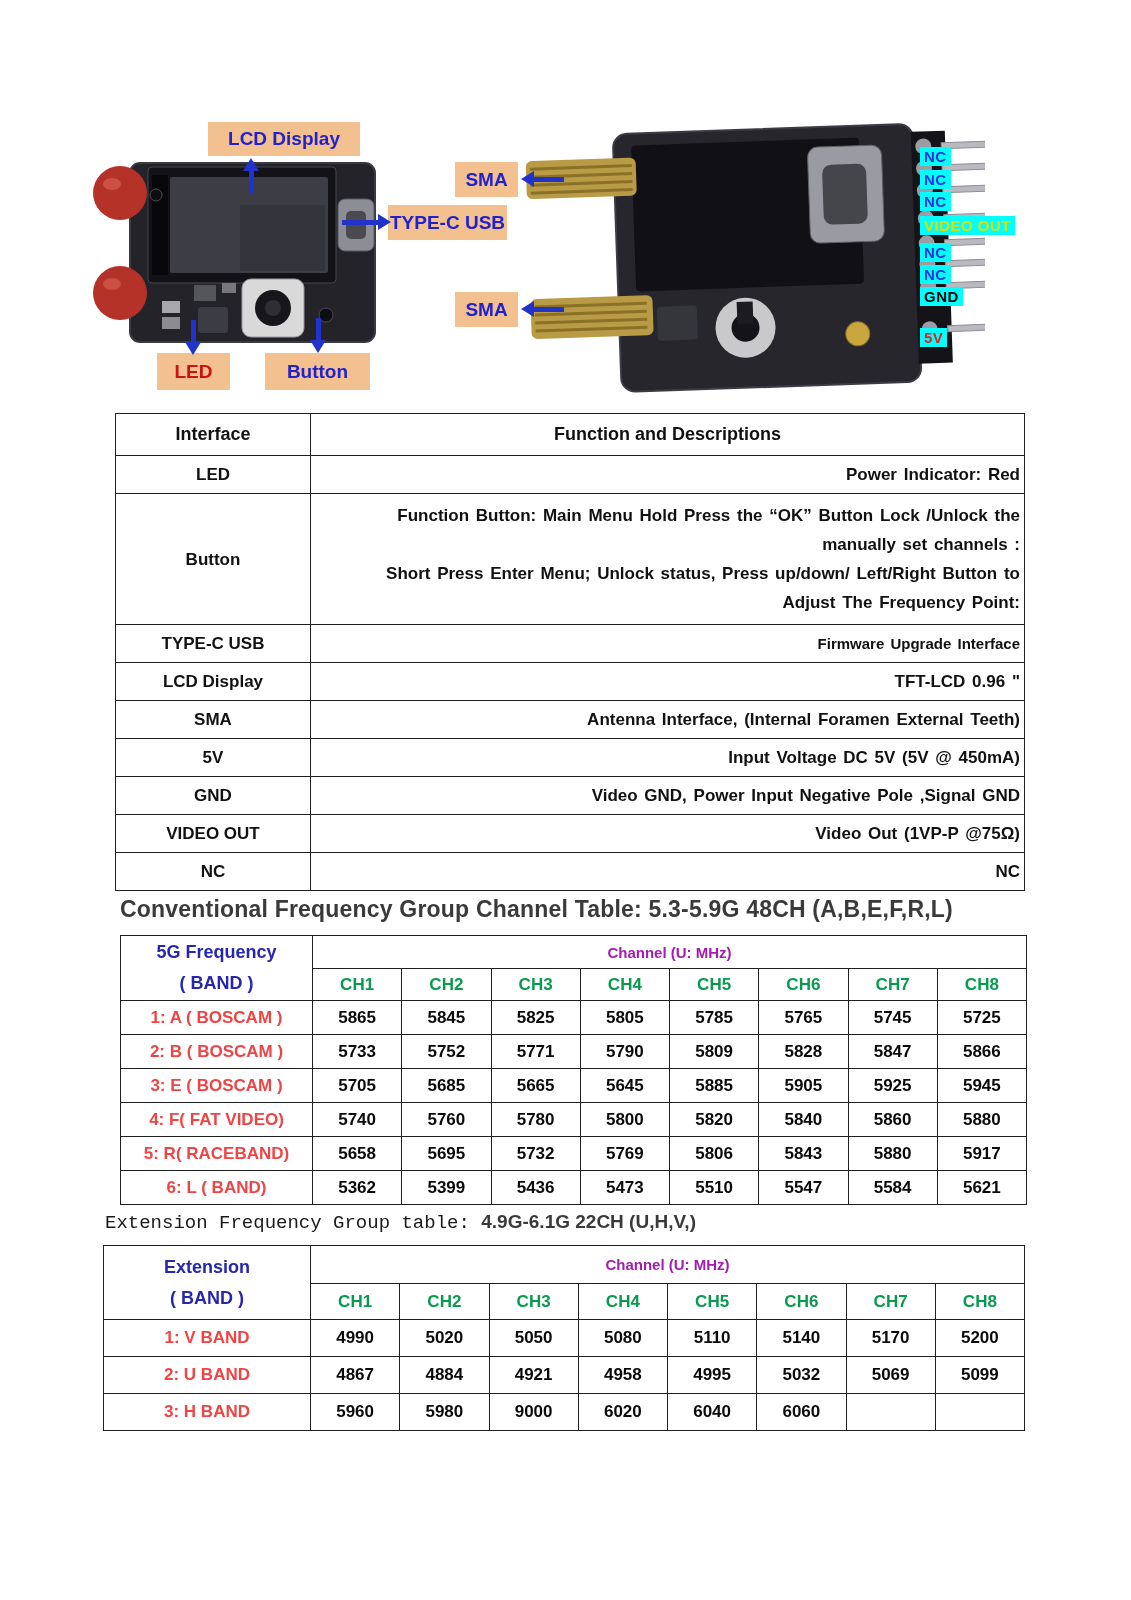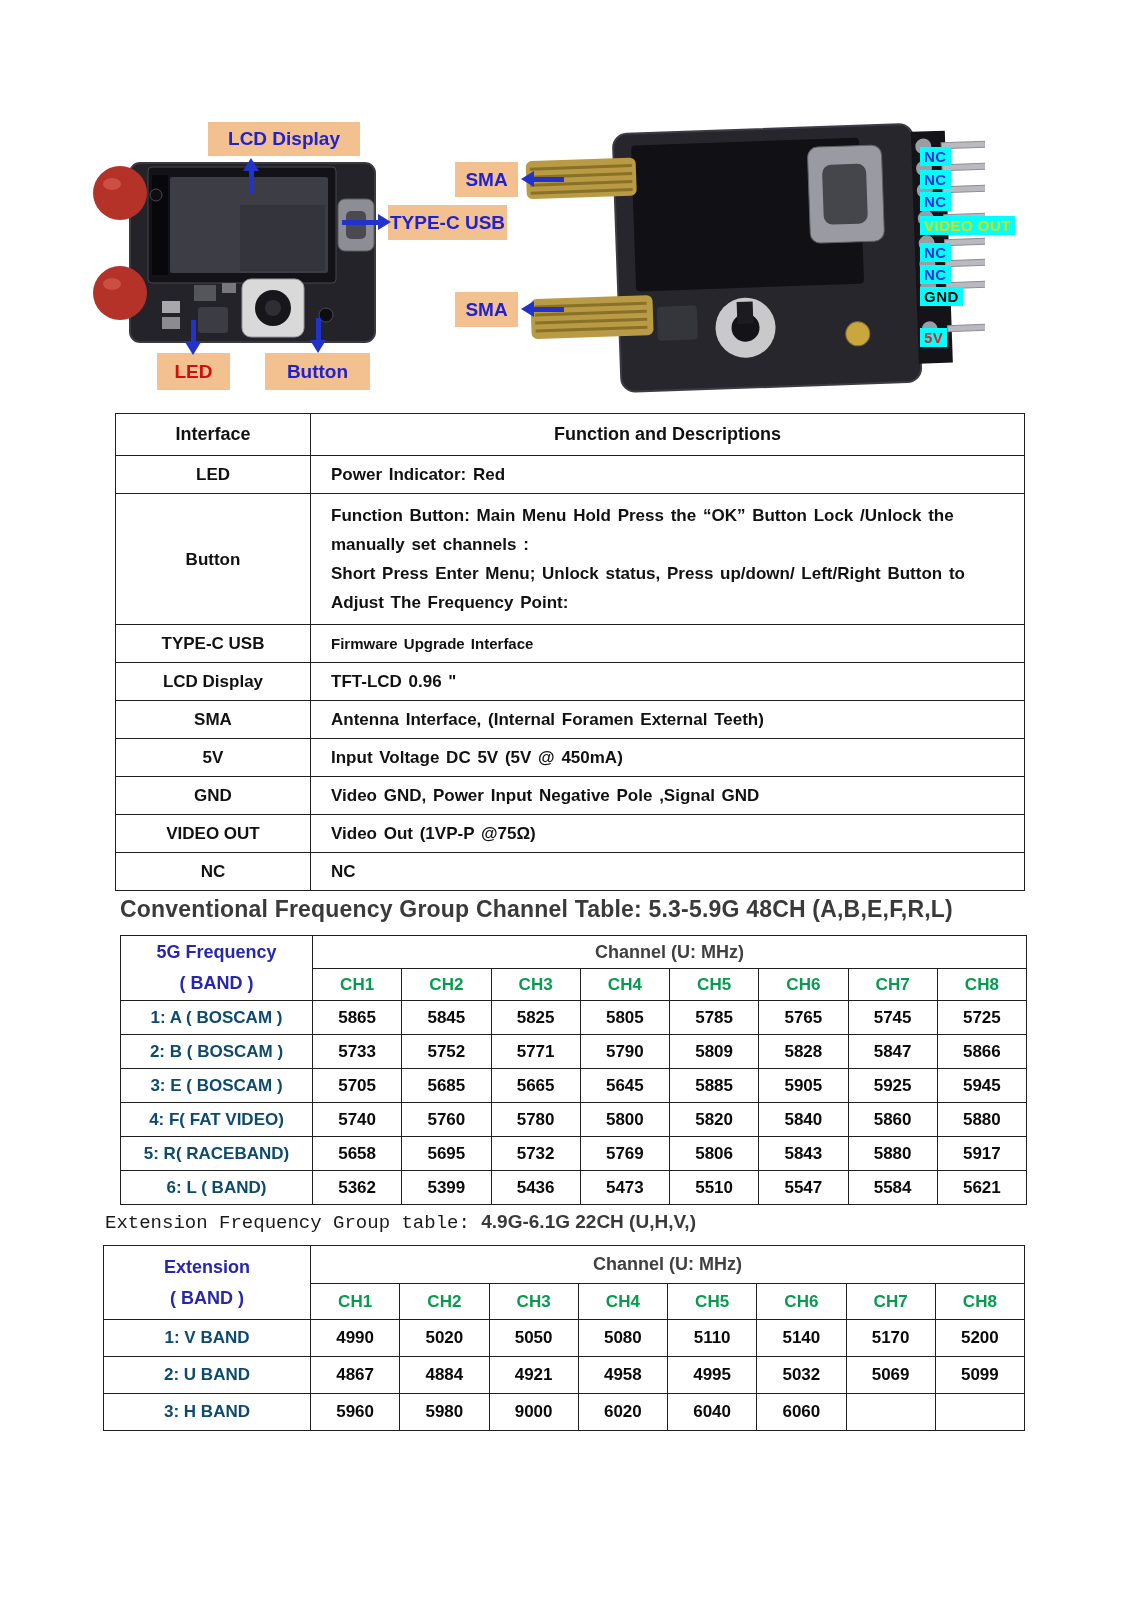--- a/index.html
+++ b/index.html
@@ -28,36 +28,36 @@
   .ah.left  { border-left:none;   border-right:13px solid #2233cc; }
   .ah.right { border-right:none;  border-left:13px solid #2233cc; }
 
   
   table { border-collapse:collapse; table-layout:fixed; }
   td { border:1.5px solid #1f1f1f; }
 
   .iface { position:absolute; left:115px; top:413px; width:910px; }
   .iface td { font-weight:bold; color:#111; }
   .iface .ifc { width:195px; text-align:center; font-size:17px; }
-  .iface .desc { padding:6px 20px; font-size:17px; white-space:pre-line; word-spacing:2px; }
+  .iface .desc { padding:6px 4px; font-size:17px; white-space:pre-line; word-spacing:2px;text-align:right; }
   .iface .hdr { text-align:center; font-size:18px; height:42px; }
   .iface .r1 { height:38px; }
   .iface .rBtn { height:131px; line-height:29px; }
 
   .sec-heading { position:absolute; left:120px; top:896px; font-size:23px; font-weight:bold; color:#3a3a3a; letter-spacing:0.2px; }
   .ext-heading { position:absolute; left:105px; top:1211px; font-size:19px; color:#1a1a1a; }
   .ext-heading .mono { font-family:"Liberation Mono", monospace; font-weight:normal; }
   .ext-heading .bold { font-weight:bold; color:#3a3a3a; font-family:"Liberation Sans", sans-serif; }
 
   .freq td { text-align:center; font-weight:bold; }
   .freq .bandhead { color:#2626b0; font-size:18px; }
   .freq .bandhead div { line-height:31px; }
-  .freq .chanhead { color:#404040; font-size:18px; height:33px; }
+  .freq .chanhead { color:#a21caf; font-size:15px; height:33px; }
   .freq td.ch { color:#089a4e; font-size:17px; }
-  .freq td.band { color:#0c4a6e; font-size:17px; }
+  .freq td.band { color:#ef4444; font-size:17px; }
   .freq td.val { color:#0a0a0a; font-size:17px; }
 
   .conv { position:absolute; left:120px; top:935px; width:907px; }
   .conv .c0 { width:192px; }
   .conv thead tr:nth-child(2) td { height:32px; }
   .conv tbody td { height:34px; }
 
   .ext { position:absolute; left:103px; top:1245px; width:922px; }
   .ext .c0 { width:207px; }
   .ext .chanhead { height:38px; }

